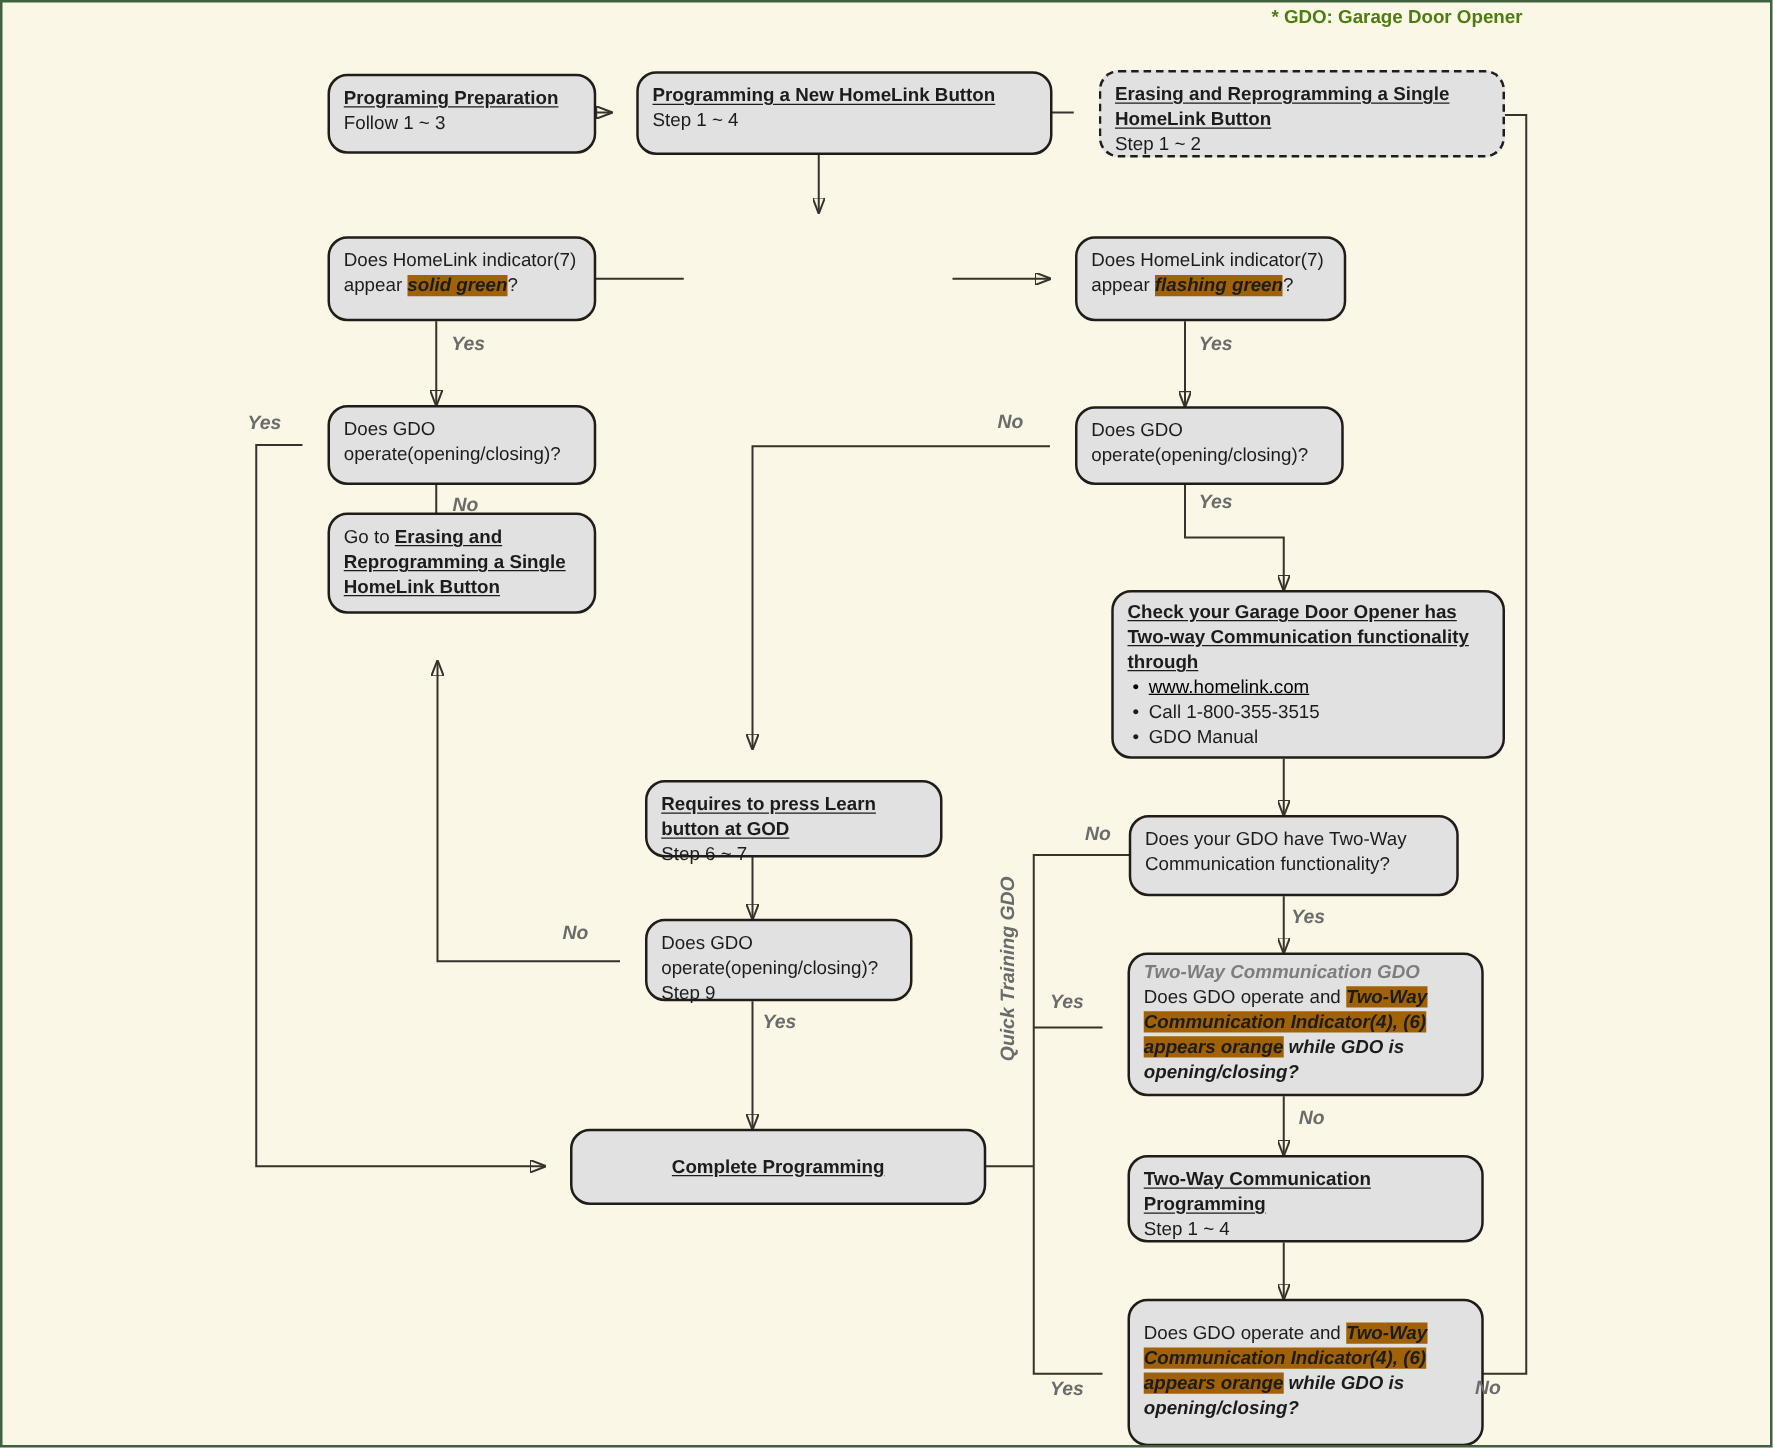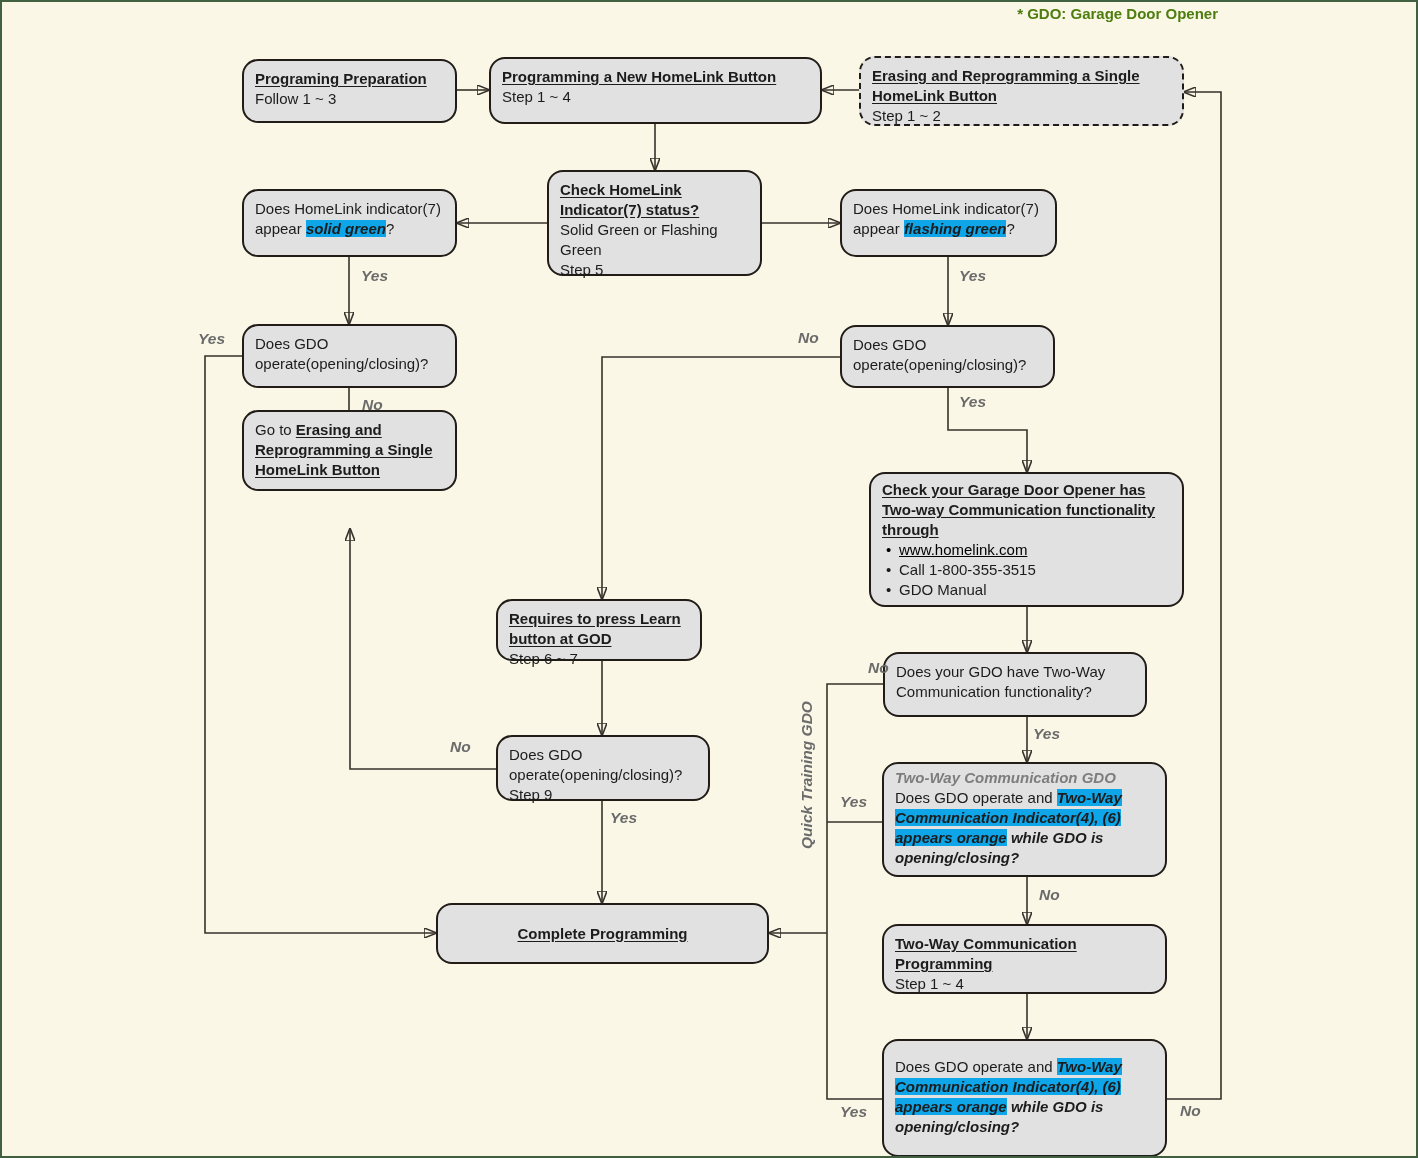--- a/index.html
+++ b/index.html
@@ -19,25 +19,25 @@
   }
   svg.edges { position: absolute; left:0; top:0; z-index: 0; }
   svg.edges path { stroke: #37322b; stroke-width: 1.6; fill: none; }
   .box {
     position: absolute; z-index: 1;
     background: #e1e1e1;
     border: 2.5px solid #221c18;
     border-radius: 16px;
     box-sizing: border-box;
     padding: 8px 11px;
-    font-size: 15px; line-height: 20px;
+    font-size: 15px; line-height: 20px; margin-left: 20px;
   }
   .box.dashed { border-style: dashed; }
   .box .title { font-weight: bold; text-decoration: underline; text-underline-offset: 2px; }
-  .hl { background: #0ea5e9; }
+  .hl { background: #a16207; }
   .bi { font-weight: bold; font-style: italic; }
   .link { color: #000000; text-decoration: underline; }
   .grayhead { color: #7d7d7d; font-weight: bold; font-style: italic; }
   .bullet { position: relative; padding-left: 17px; }
   .bullet::before { content: "\2022"; position: absolute; left: 4px; }
   .center { display: flex; align-items: center; justify-content: center; text-align: center; }
   .padtop { padding-top: 16px; }
   .lbl {
     position: absolute; z-index: 2;
     font-size: 15.5px; font-weight: bold; font-style: italic;
@@ -97,25 +97,20 @@
   <div class="box" style="left:487px;top:55px;width:333px;height:67px">
     <div class="title">Programming a New HomeLink Button</div>
     <div>Step 1 ~ 4</div>
   </div>
 
   <div class="box dashed" style="left:857px;top:54px;width:325px;height:70px">
     <div class="title">Erasing and Reprogramming a Single HomeLink Button</div>
     <div>Step 1 ~ 2</div>
   </div>
 
-  <div class="box" style="left:545px;top:168px;width:215px;height:106px">
-    <div class="title">Check HomeLink Indicator(7) status?</div>
-    <div>Solid Green or Flashing Green</div>
-    <div>Step 5</div>
-  </div>
 
   <div class="box" style="left:240px;top:187px;width:215px;height:68px">
     <div><span>Does HomeLink indicator(7) appear </span><span class="hl bi">solid green</span><span>?</span></div>
   </div>
 
   <div class="box" style="left:838px;top:187px;width:217px;height:68px">
     <div><span>Does HomeLink indicator(7) appear </span><span class="hl bi">flashing green</span><span>?</span></div>
   </div>
 
   <div class="box" style="left:240px;top:322px;width:215px;height:64px">
@@ -130,21 +125,21 @@
     <div><span>Go to </span><span class="title">Erasing and Reprogramming a Single HomeLink Button</span></div>
   </div>
 
   <div class="box" style="left:867px;top:470px;width:315px;height:135px;padding-top:6px">
     <div class="title">Check your Garage Door Opener has Two-way Communication functionality through</div>
     <div class="bullet link">www.homelink.com</div>
     <div class="bullet">Call 1-800-355-3515</div>
     <div class="bullet">GDO Manual</div>
   </div>
 
-  <div class="box" style="left:494px;top:597px;width:206px;height:62px">
+  <div class="box" style="left:494px;top:622px;width:238px;height:62px">
     <div class="title">Requires to press Learn button at GOD</div>
     <div>Step 6 ~ 7</div>
   </div>
 
   <div class="box" style="left:494px;top:733px;width:214px;height:66px">
     <div>Does GDO operate(opening/closing)?</div>
     <div>Step 9</div>
   </div>
 
   <div class="box" style="left:881px;top:650px;width:264px;height:65px">

